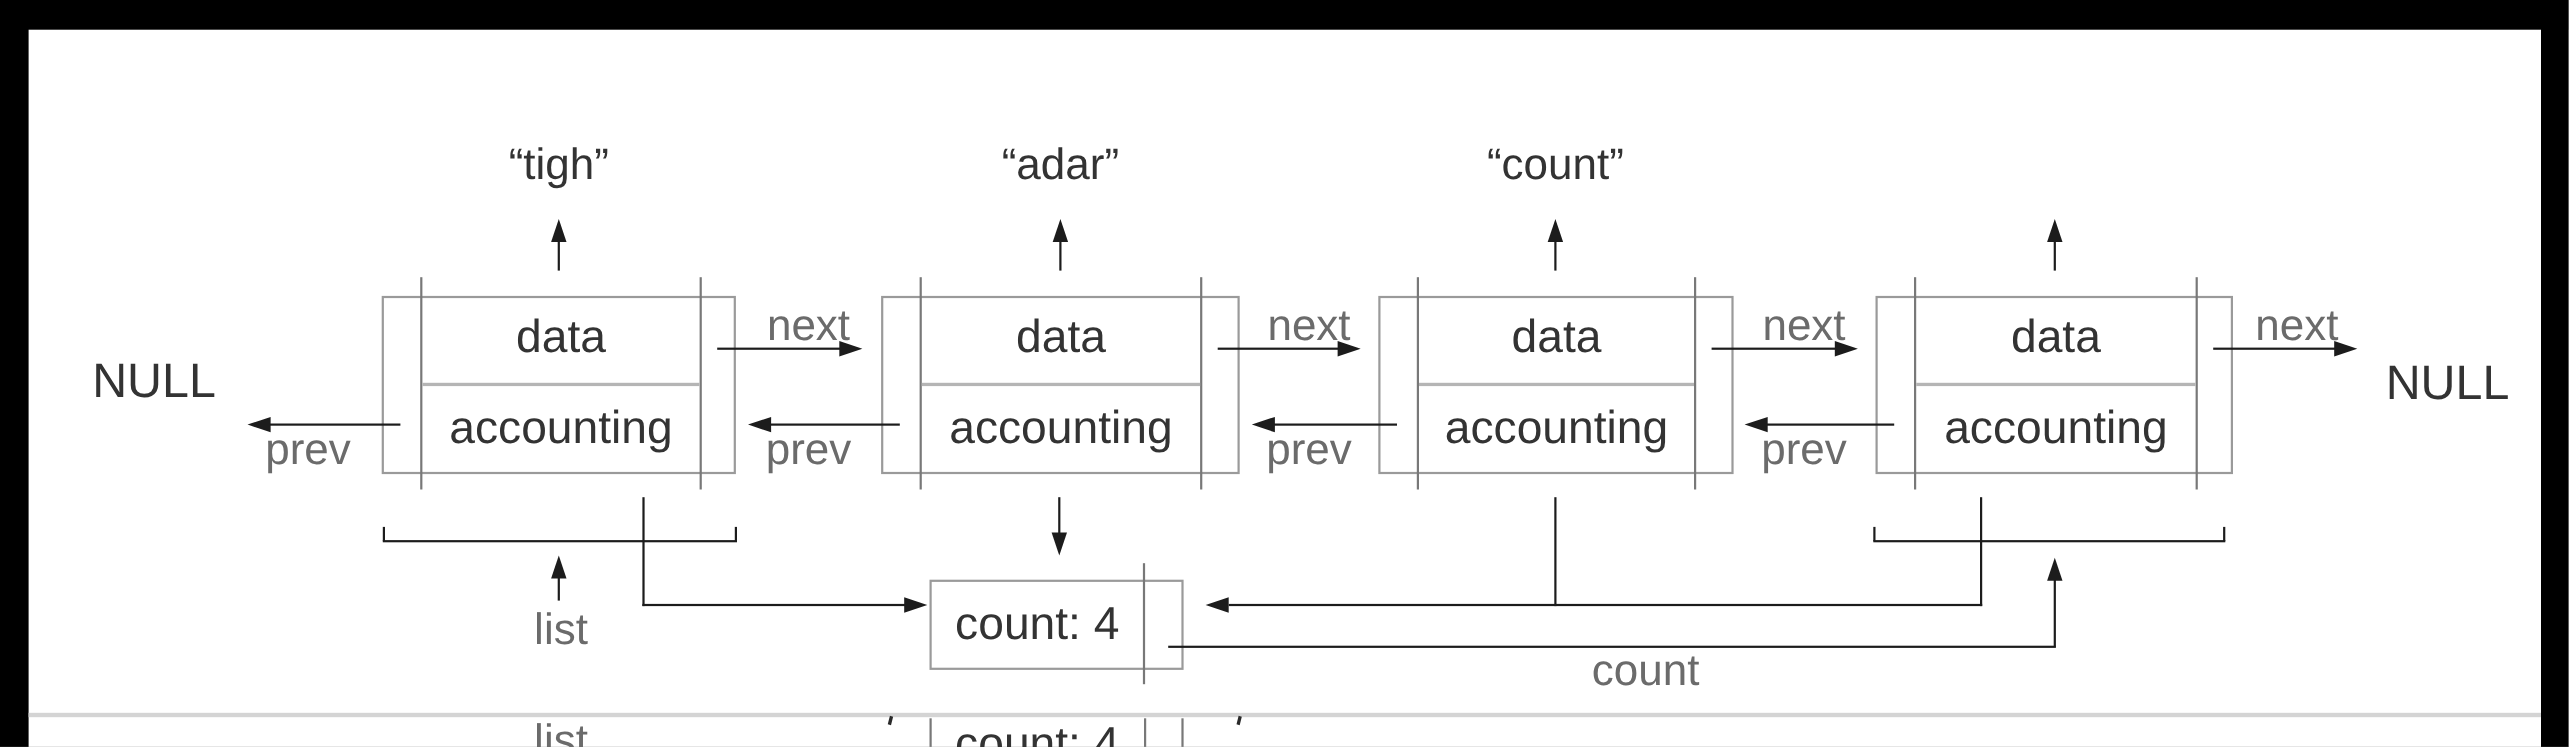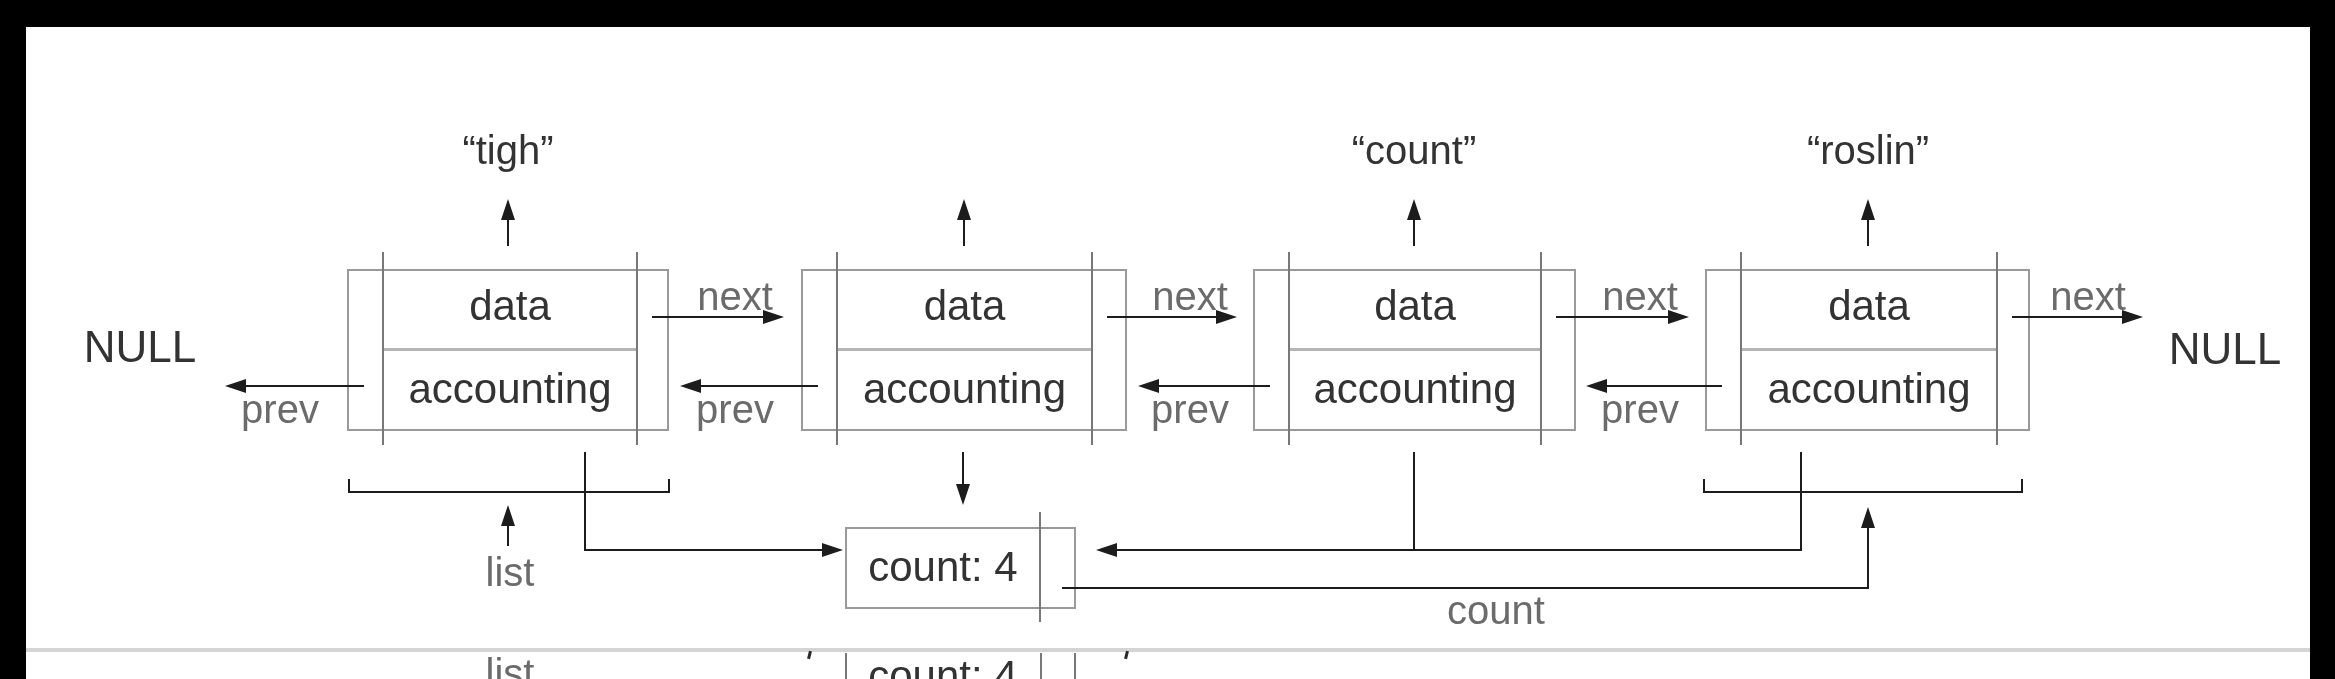--- a/index.html
+++ b/index.html
@@ -31,22 +31,22 @@
 <body>
 
 <div id="screen">
 
   <div class="abs black" style="left:0;top:0;width:2335px;height:27px;"></div>
   <div class="abs black" style="left:0;top:0;width:26px;height:679px;"></div>
   <div class="abs black" style="left:2310px;top:0;width:25px;height:679px;"></div>
 
 
   <div class="namelbl" style="left:358px;top:128px;width:300px;">“tigh”</div>
+  <div class="namelbl" style="left:814px;top:128px;width:300px;">“adar”</div>
   <div class="namelbl" style="left:1264px;top:128px;width:300px;">“count”</div>
-  <div class="namelbl" style="left:1718px;top:128px;width:300px;">“roslin”</div>
 
   <div class="shaft-v" style="left:507px;top:218px;height:28px;"></div>
   <div class="ah-up" style="left:501px;top:199px;"></div>
   <div class="shaft-v" style="left:963px;top:218px;height:28px;"></div>
   <div class="ah-up" style="left:957px;top:199px;"></div>
   <div class="shaft-v" style="left:1413px;top:218px;height:28px;"></div>
   <div class="ah-up" style="left:1407px;top:199px;"></div>
   <div class="shaft-v" style="left:1867px;top:218px;height:28px;"></div>
   <div class="ah-up" style="left:1861px;top:199px;"></div>
 

